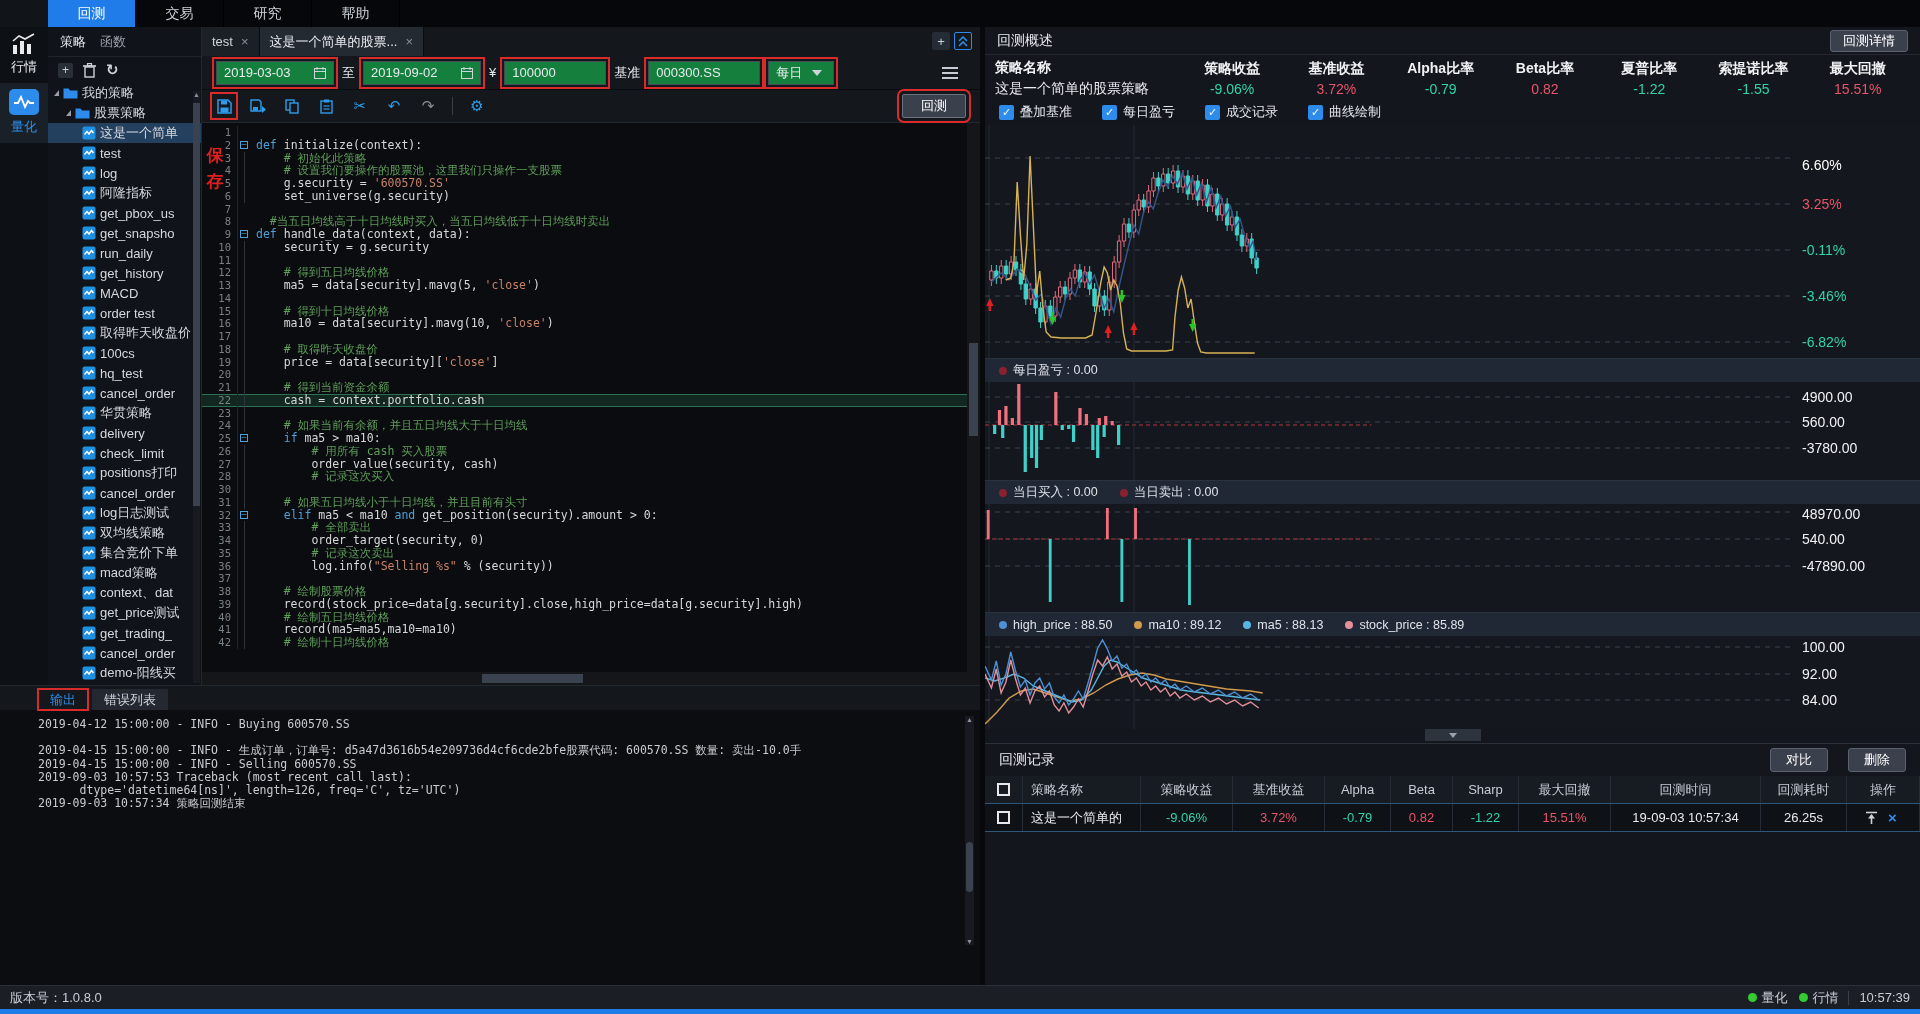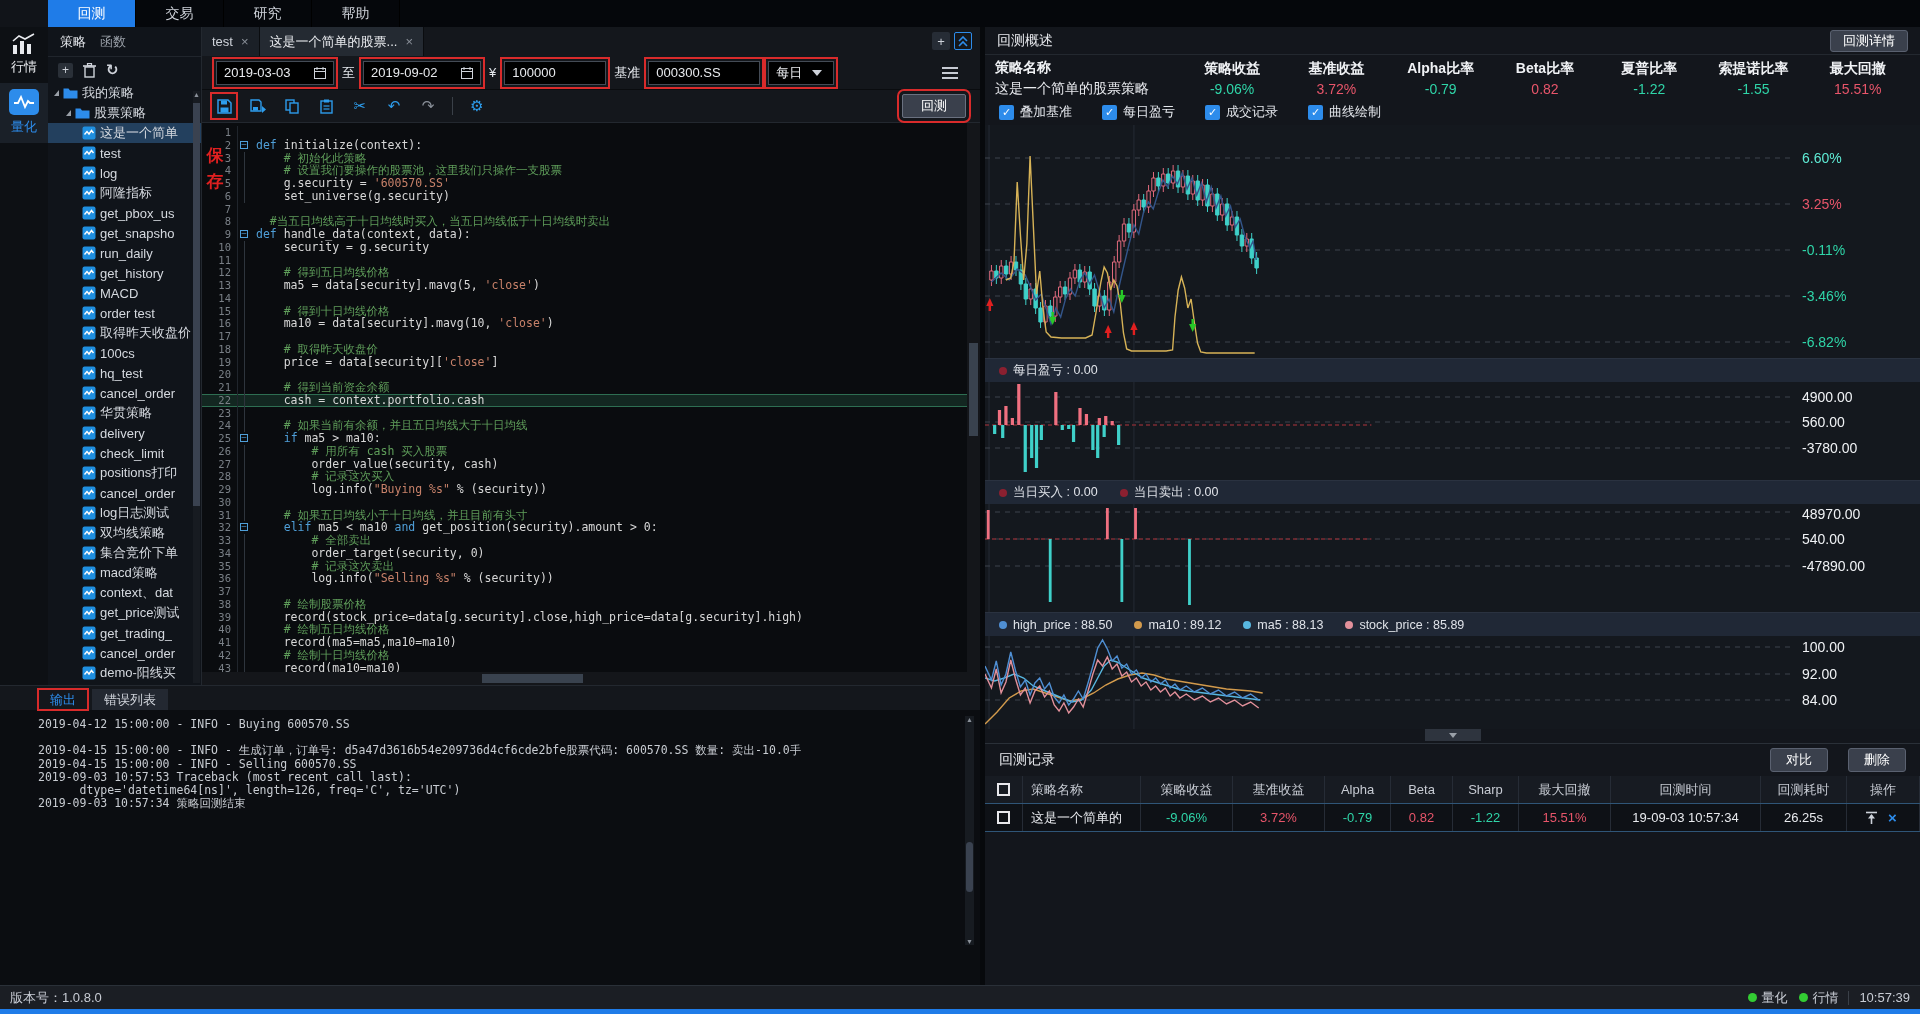--- a/index.html
+++ b/index.html
@@ -45,21 +45,21 @@
   .editor-col { flex:1; display:flex; flex-direction:column; min-width:0; background:#0a0c0f; }
   .tabbar { height:29px; background:#14171c; display:flex; align-items:stretch; flex:0 0 auto; }
   .etab { display:flex; align-items:center; gap:8px; padding:0 10px; font-size:13px; color:#cfd3da; background:#1b2027; border-right:1px solid #0a0c0f; cursor:pointer; }
   .etab.active { background:#242a32; color:#e8eaee; }
   .etab .x { color:#8a9099; font-size:13px; }
   .tabbar .sp { flex:1; }
   .tb-btn { width:18px; height:18px; margin:5px 4px 0 0; background:#262c35; color:#cfd3da; display:flex; align-items:center; justify-content:center; font-size:13px; border-radius:2px; cursor:pointer; }
   .tb-collapse { width:18px; height:18px; margin:5px 8px 0 0; border:1px solid #2d8ceb; border-radius:2px; display:flex; align-items:center; justify-content:center; cursor:pointer; }
 
   .settingsbar { height:34px; display:flex; align-items:center; gap:8px; padding:0 10px 0 14px; background:#14171c; border-bottom:1px solid #0a0c0f; flex:0 0 auto; position:relative;}
-  .inp { height:24px; background:#000000; border:1px solid #444b55; color:#e8eaee; font-size:13px; display:flex; align-items:center; padding:0 7px; gap:6px; }
+  .inp { height:24px; background:#15803d; border:1px solid #444b55; color:#e8eaee; font-size:13px; display:flex; align-items:center; padding:0 7px; gap:6px; }
   .redbox { outline:2px solid #d92b2b; outline-offset:2px; }
   .slabel { font-size:13px; color:#e4e7ec; }
   .dd-arrow { width:0;height:0;border-left:5px solid transparent;border-right:5px solid transparent;border-top:6px solid #cfd3da; margin-left:4px;}
   .hamburger { margin-left:auto; margin-right:12px; cursor:pointer; }
   .hamburger div { width:16px; height:2px; background:#c7cbd3; margin:3px 0; }
 
   .edtoolbar { height:33px; display:flex; align-items:center; gap:14px; padding:0 12px; background:#14171c; border-bottom:1px solid #23282f; flex:0 0 auto; position:relative; }
   .ticon { display:flex; align-items:center; justify-content:center; width:20px; height:20px; cursor:pointer; color:#2d9ceb; font-size:15px; }
   .ticon.dim { color:#8a9099; }
   .tsep { width:1px; height:18px; background:#3a4048; }
@@ -570,35 +570,33 @@
                 <div class="cline"><span class="ln">19</span><span class="fold"><span class="fg"></span></span><span class="ct">    price = data[security][<span class="st">'close'</span>]</span></div>
                 <div class="cline"><span class="ln">20</span><span class="fold"><span class="fg"></span></span><span class="ct"></span></div>
                 <div class="cline"><span class="ln">21</span><span class="fold"><span class="fg"></span></span><span class="ct">    <span class="cm"># 得到当前资金余额</span></span></div>
                 <div class="cline cur"><span class="ln">22</span><span class="fold"><span class="fg"></span></span><span class="ct">    cash = context.portfolio.cash</span></div>
                 <div class="cline"><span class="ln">23</span><span class="fold"><span class="fg"></span></span><span class="ct"></span></div>
                 <div class="cline"><span class="ln">24</span><span class="fold"><span class="fg"></span></span><span class="ct">    <span class="cm"># 如果当前有余额，并且五日均线大于十日均线</span></span></div>
                 <div class="cline"><span class="ln">25</span><span class="fold"><span class="fm">–</span></span><span class="ct">    <span class="kw">if</span> ma5 &gt; ma10:</span></div>
                 <div class="cline"><span class="ln">26</span><span class="fold"><span class="fg"></span></span><span class="ct">        <span class="cm"># 用所有 cash 买入股票</span></span></div>
                 <div class="cline"><span class="ln">27</span><span class="fold"><span class="fg"></span></span><span class="ct">        order_value(security, cash)</span></div>
                 <div class="cline"><span class="ln">28</span><span class="fold"><span class="fg"></span></span><span class="ct">        <span class="cm"># 记录这次买入</span></span></div>
-                <div class="cline"><span class="ln">29</span><span class="fold"><span class="fg"></span></span><span class="ct">        log.info(<span class="st">"Buying %s"</span> % (security))</span></div>
                 <div class="cline"><span class="ln">30</span><span class="fold"><span class="fg"></span></span><span class="ct"></span></div>
                 <div class="cline"><span class="ln">31</span><span class="fold"><span class="fg"></span></span><span class="ct">    <span class="cm"># 如果五日均线小于十日均线，并且目前有头寸</span></span></div>
                 <div class="cline"><span class="ln">32</span><span class="fold"><span class="fm">–</span></span><span class="ct">    <span class="kw">elif</span> ma5 &lt; ma10 <span class="kw">and</span> get_position(security).amount &gt; 0:</span></div>
                 <div class="cline"><span class="ln">33</span><span class="fold"><span class="fg"></span></span><span class="ct">        <span class="cm"># 全部卖出</span></span></div>
                 <div class="cline"><span class="ln">34</span><span class="fold"><span class="fg"></span></span><span class="ct">        order_target(security, 0)</span></div>
                 <div class="cline"><span class="ln">35</span><span class="fold"><span class="fg"></span></span><span class="ct">        <span class="cm"># 记录这次卖出</span></span></div>
                 <div class="cline"><span class="ln">36</span><span class="fold"><span class="fg"></span></span><span class="ct">        log.info(<span class="st">"Selling %s"</span> % (security))</span></div>
                 <div class="cline"><span class="ln">37</span><span class="fold"><span class="fg"></span></span><span class="ct"></span></div>
                 <div class="cline"><span class="ln">38</span><span class="fold"><span class="fg"></span></span><span class="ct">    <span class="cm"># 绘制股票价格</span></span></div>
                 <div class="cline"><span class="ln">39</span><span class="fold"><span class="fg"></span></span><span class="ct">    record(stock_price=data[g.security].close,high_price=data[g.security].high)</span></div>
                 <div class="cline"><span class="ln">40</span><span class="fold"><span class="fg"></span></span><span class="ct">    <span class="cm"># 绘制五日均线价格</span></span></div>
                 <div class="cline"><span class="ln">41</span><span class="fold"><span class="fg"></span></span><span class="ct">    record(ma5=ma5,ma10=ma10)</span></div>
                 <div class="cline"><span class="ln">42</span><span class="fold"><span class="fg"></span></span><span class="ct">    <span class="cm"># 绘制十日均线价格</span></span></div>
-                <div class="cline"><span class="ln">43</span><span class="fold"><span class="fg"></span></span><span class="ct">    record(ma10=ma10)</span></div>
               </div>
             <div class="vscroll">
                 <div class="thumb"></div>
               </div>
           </div>
           <div class="hscroll">
               <div class="thumb"></div>
             </div>
         </div>
       </div>
@@ -808,21 +806,21 @@
                 <line x1="185" y1="205" x2="185" y2="210" stroke="#e02020" stroke-width="3"></line>
                 <path d="M84 200 L79.5 192 L88.5 192 Z" fill="#28c828"></path>
                 <line x1="84" y1="192" x2="84" y2="187" stroke="#28c828" stroke-width="3"></line>
                 <path d="M170 178 L165.5 170 L174.5 170 Z" fill="#28c828"></path>
                 <line x1="170" y1="170" x2="170" y2="165" stroke="#28c828" stroke-width="3"></line>
                 <path d="M258 207 L253.5 199 L262.5 199 Z" fill="#28c828"></path>
                 <line x1="258" y1="199" x2="258" y2="194" stroke="#28c828" stroke-width="3"></line>
               </svg>
             </div>
             <div class="chart-gutter">
-              <span class="ylab" style="color: #5eead4; top: 33px; text-align: center;">6.60%</span>
+              <span class="ylab" style="color: #ffffff; top: 40px; text-align: center;">6.60%</span>
               <span class="ylab" style="color: rgb(232, 85, 106); top: 79px;">3.25%</span>
               <span class="ylab" style="color: rgb(47, 213, 168); top: 125px;">-0.11%</span>
               <span class="ylab" style="color: rgb(47, 213, 168); top: 171px;">-3.46%</span>
               <span class="ylab" style="color: rgb(47, 213, 168); top: 217px;">-6.82%</span>
             </div>
           </div>
           <div class="legendbar">
             <span class="lg-item">
               <span class="dot" style="background: rgb(139, 32, 48);"></span>
               <span>每日盈亏 : 0.00</span>

